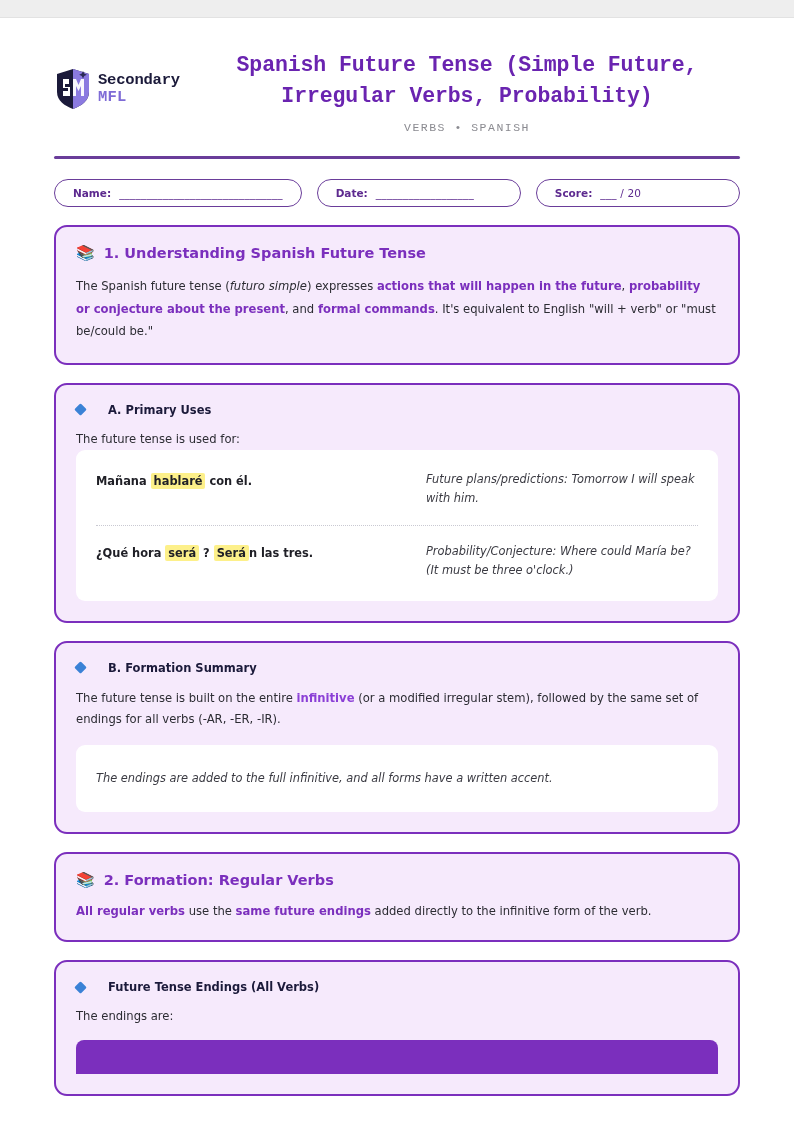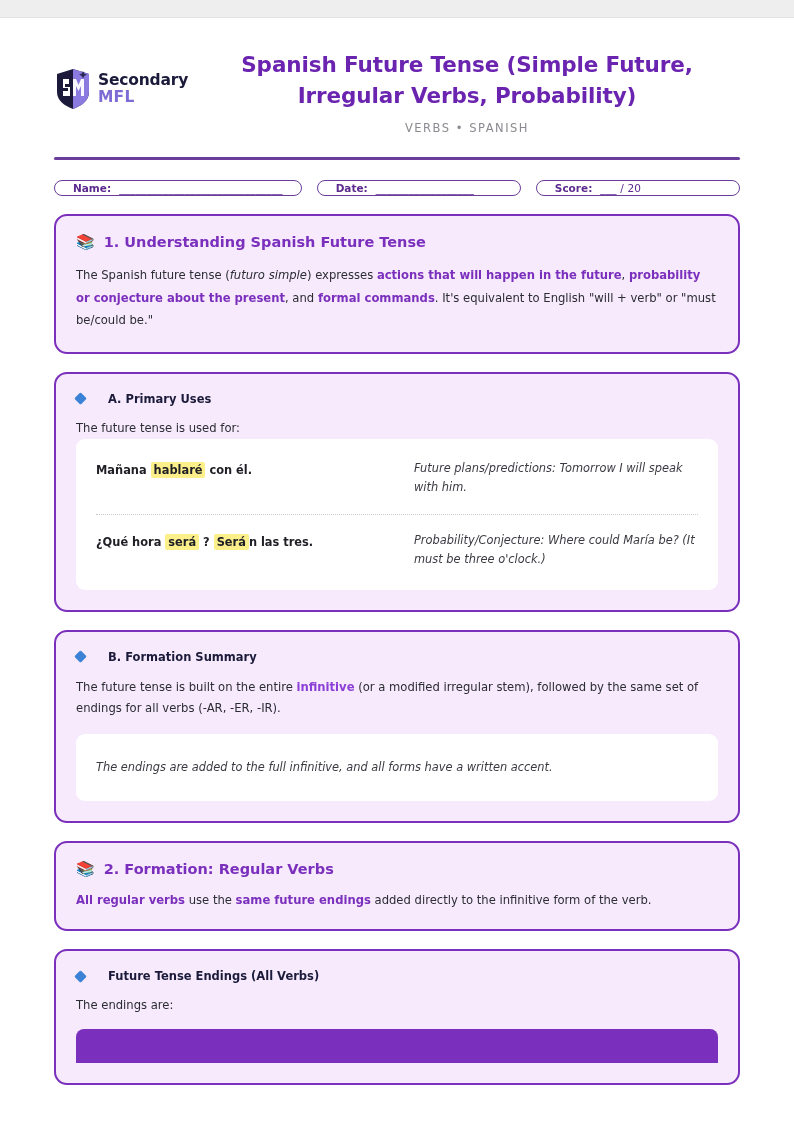--- a/index.html
+++ b/index.html
@@ -11,20 +11,21 @@
     overflow:hidden;
     position:relative;
   }
   .top-strip { height:18px; background:#eeeeee; border-bottom:1px solid #e2e2e2; }
   .page { padding:0 54px; }
 
   
   .header {
     display:flex; align-items:flex-start;
     padding-top:26px;
+    font-family:Liberation Mono, monospace;
   }
   .logo { width:140px; flex:0 0 140px; padding-top:24px; }
   .logo-row { display:flex; align-items:center; gap:6px; }
   .logo-mark { width:38px; height:42px; flex:0 0 38px; position:relative; }
   .logo-text { line-height:1.0; }
   .logo-text .l1 { font-size:15.5px; font-weight:700; color:#1b1a3a; letter-spacing:-0.2px; }
   .logo-text .l2 { font-size:15.5px; font-weight:700; color:#7e6bd6; letter-spacing:0.2px; margin-top:1px; }
 
   .title-wrap { flex:1; text-align:center; padding-top:6px; }
   .title {
@@ -35,21 +36,21 @@
   .subtitle {
     margin-top:10px; font-size:11.5px; color:#8a8a90;
     letter-spacing:1.5px; font-weight:400;
   }
   .rule { height:3px; background:#6a3d9a; margin-top:22px; border-radius:2px; }
 
   
   .info-row { display:flex; gap:15px; margin-top:20px; }
   .info-pill {
     flex:1; border:1.6px solid #6a3d9a; border-radius:30px;
-    height:16px; display:flex; align-items:center;
+    height:28px; display:flex; align-items:center;
     padding:0 18px; font-size:10.5px; color:#5d2a8f;
     background:#fff;
   }
   .info-pill .lab { font-weight:600; margin-right:8px; }
   .info-pill .val { color:#5d2a8f; letter-spacing:0.2px; }
 
   
   .card {
     border:2px solid #7b2fbd; border-radius:13px;
     background:#f6eafc; margin-top:18px; padding:18px 20px 20px 20px;
@@ -78,21 +79,21 @@
     font-size:11.6px; color:#2c2c33; line-height:1.95;
   }
   .para b { color:#7b2fbd; font-weight:700; }
   .para i { font-style:italic; }
   .para .pv { color:#8b3fd6; font-weight:700; }
 
   .lead { font-size:11.6px; color:#2c2c33; line-height:1.7; }
 
   
   .ex-box { background:#ffffff; border-radius:9px; padding:4px 20px; }
-  .ex-row { display:flex; align-items:flex-start; padding:16px 0; gap:18px; }
+  .ex-row { display:flex; align-items:flex-start; padding:16px 0; gap:30px; }
   .ex-row + .ex-row { border-top:1px dotted #c9c9d2; }
   .ex-left { flex:0 0 300px; font-size:11.4px; font-weight:700; color:#1f1f26; line-height:1.6; padding-top:2px; }
   .ex-right { flex:1; font-size:11.4px; font-style:italic; color:#3a3a42; line-height:1.72; }
   mark { background:#fdf08a; color:#1f1f26; padding:1px 3px; border-radius:2px; font-weight:700; }
 
   
   .endings-table { margin-top:13px; }
   .tbl-head {
     background:#7b2fbd; border-radius:8px 8px 0 0; height:34px;
   }

